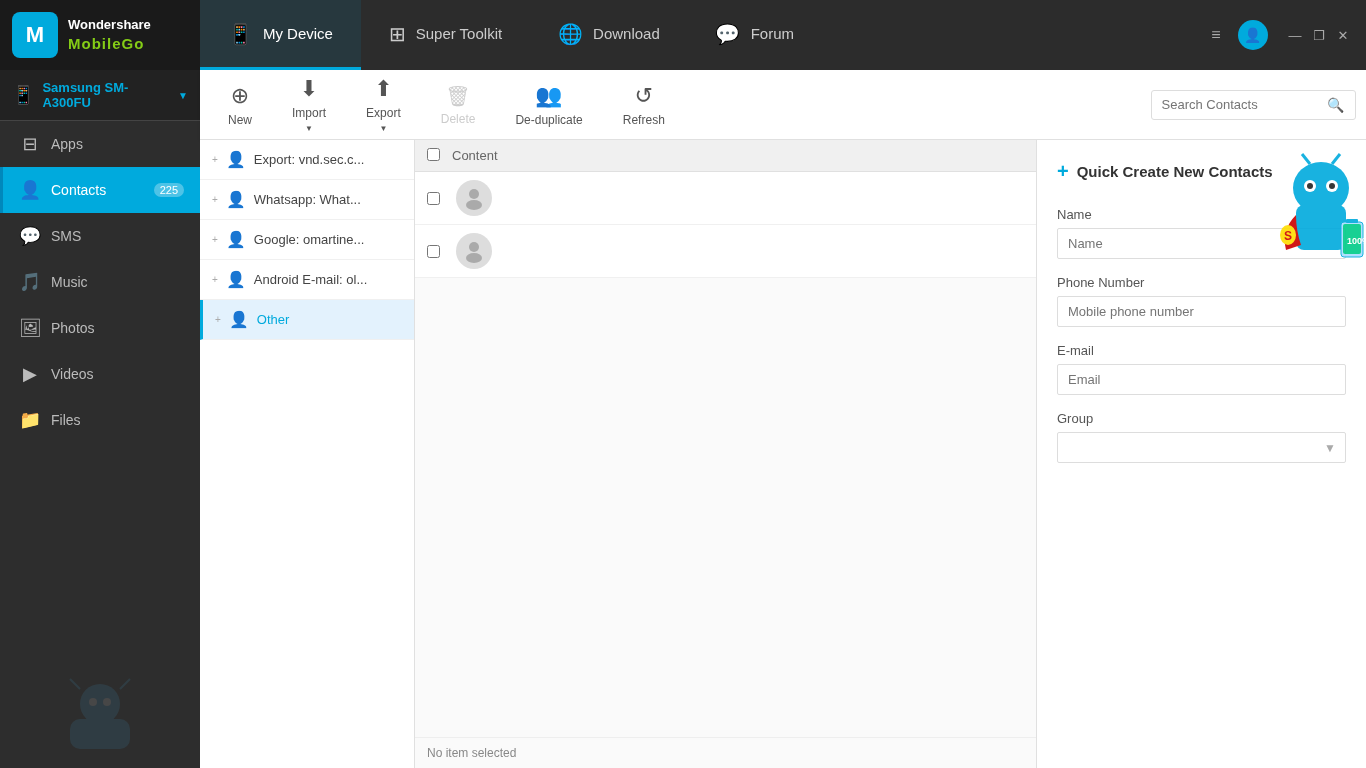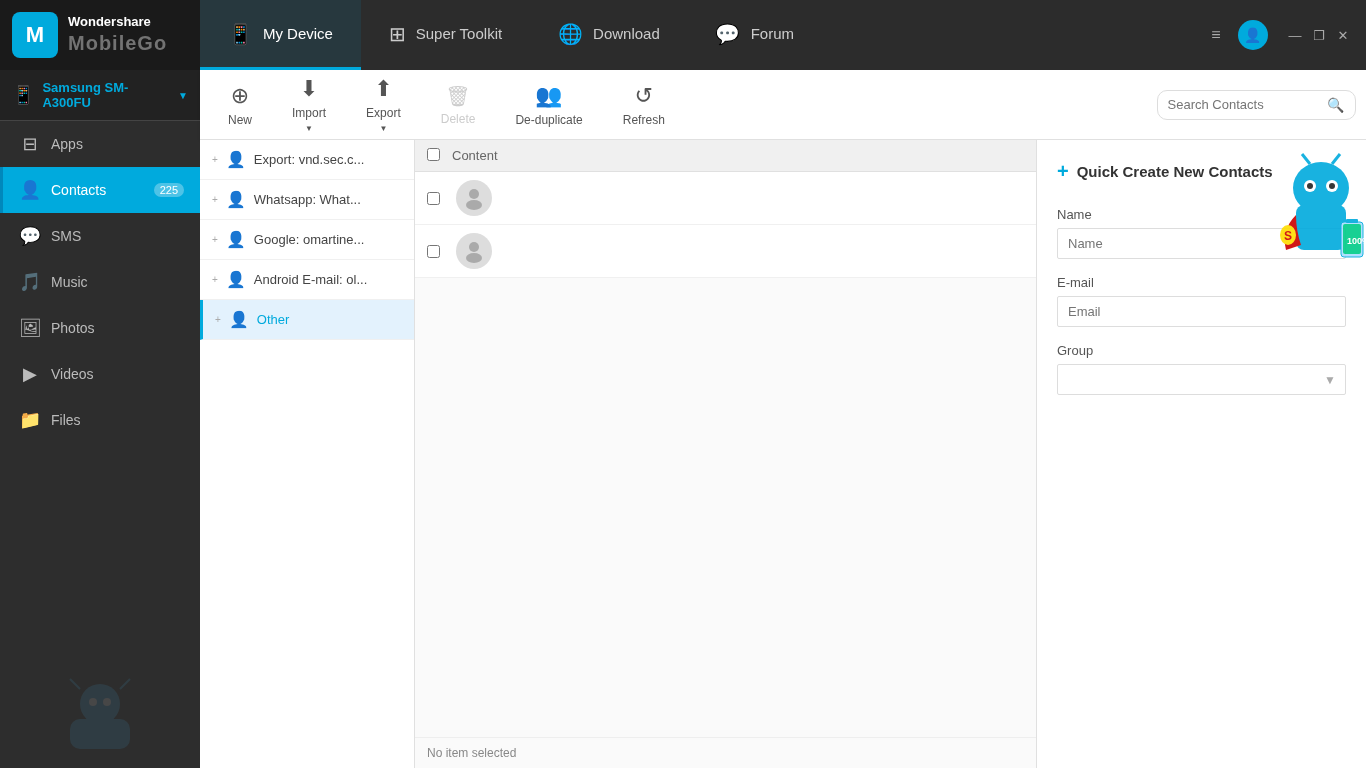--- a/index.html
+++ b/index.html
@@ -86,21 +86,21 @@
       padding: 8px 18px; cursor: pointer; color: #555; font-size: 12px;
       border: none; background: none; min-width: 60px;
     }
     .toolbar-btn.disabled { color: #ccc; cursor: not-allowed; }
     .toolbar-btn .tb-icon { font-size: 22px; }
     .toolbar-btn .tb-arrow { font-size: 8px; }
 
     .toolbar-search {
       margin-left: auto; display: flex; align-items: center;
       border: 1px solid #ddd; background: white; padding: 6px 10px;
-      border-radius: 10px; 
+      border-radius: 3px; gap: 6px;
     }
     .toolbar-search input {
       border: none; outline: none; font-size: 13px; color: #555; width: 160px;
       background: transparent;
     }
     .toolbar-search-icon { color: #aaa; font-size: 14px; cursor: pointer; }
 
     
     .content-columns { flex: 1; display: flex; }
 
@@ -183,21 +183,21 @@
 </head>
 <body>
 
 <div class="topnav">
   <div class="topnav-logo">
     <div class="logo-icon">
       <span>M</span>
     </div>
     <div class="logo-text">
       <div>Wondershare</div>
-      <div><span style="color:#737373;font-size:20px;letter-spacing:1px;">MobileGo</span></div>
+      <div><span style="color:#84cc16;font-size:15px;letter-spacing:1px;">MobileGo</span></div>
     </div>
   </div>
 
   <div class="nav-item active">
     <span class="nav-icon">📱</span>
     <span>My Device</span>
   </div>
   <div class="nav-item">
     <span class="nav-icon">⊞</span>
     <span>Super Toolkit</span>
@@ -398,20 +398,24 @@
             <rect x="77" y="74" width="18" height="30" rx="2" fill="#00cc88"></rect>
             <text x="81" y="94" font-size="9" fill="white" font-weight="bold">100%</text>
           </svg>
         </div>
 
         <div class="qc-field">
           <div class="qc-label">Name</div>
           <input class="qc-input" type="text" placeholder="Name" style="">
         </div>
 
+        <div class="qc-field">
+          <div class="qc-label">Phone Number</div>
+          <input class="qc-input" type="text" placeholder="Mobile phone number" style="">
+        </div>
 
         <div class="qc-field">
           <div class="qc-label">E-mail</div>
           <input class="qc-input" type="text" placeholder="Email" style="">
         </div>
 
         <div class="qc-field">
           <div class="qc-label">Group</div>
           <div class="qc-select-wrap">
             <select class="qc-select">

